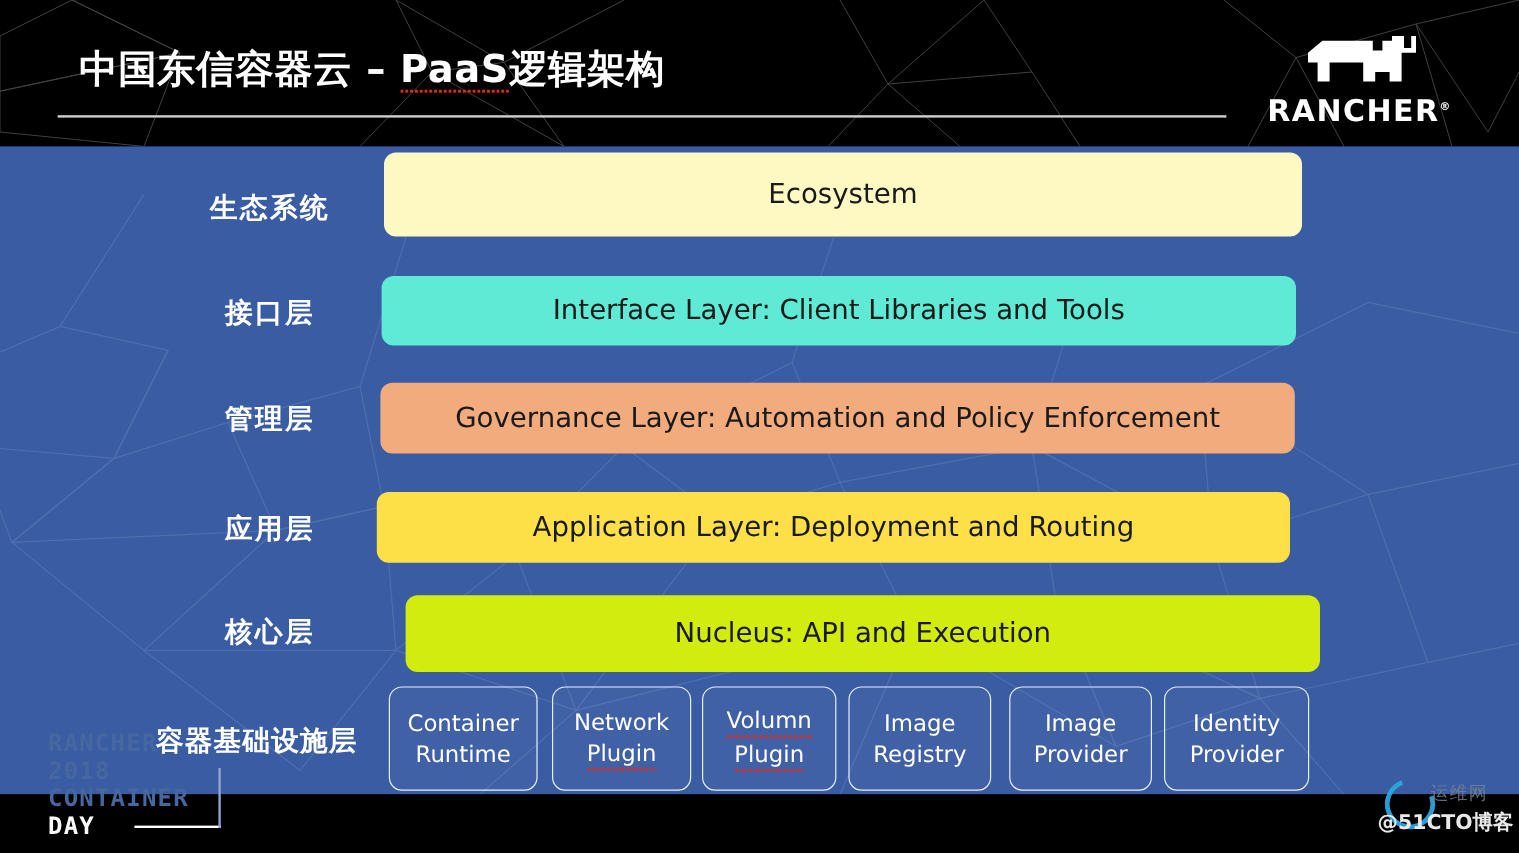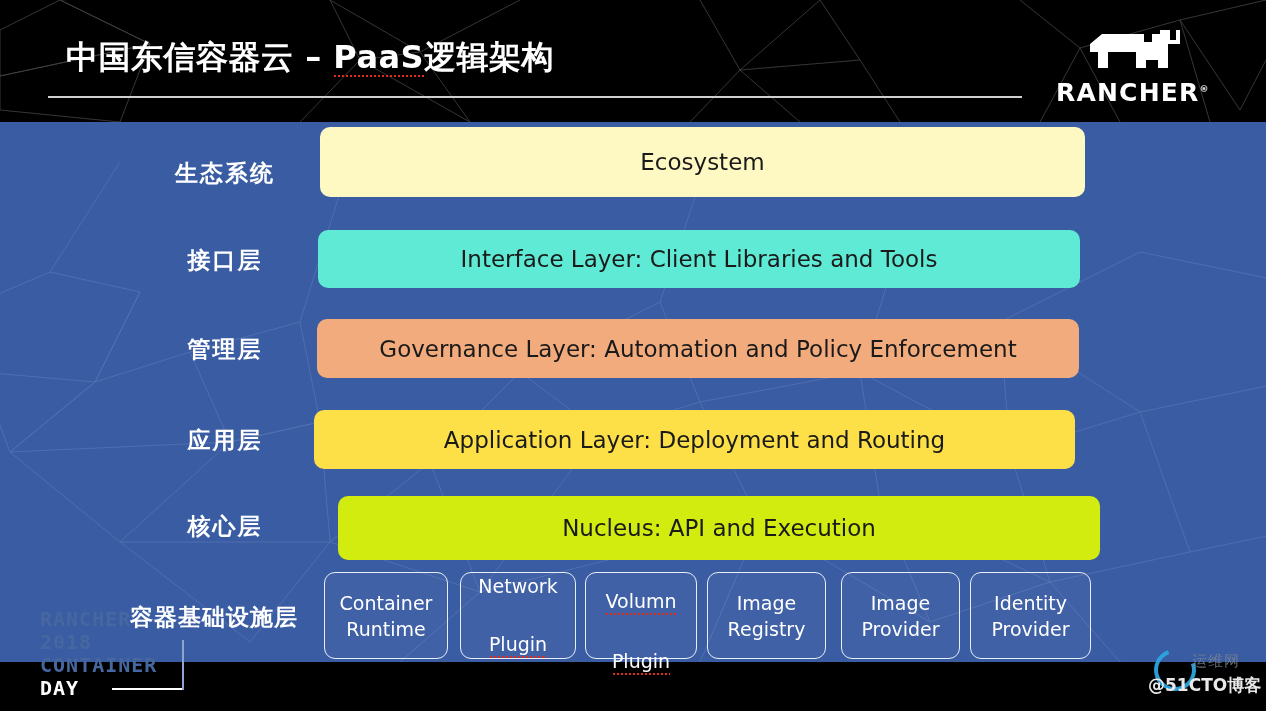--- a/index.html
+++ b/index.html
@@ -38,21 +38,21 @@
   .bar{position:absolute;border-radius:10px;display:flex;align-items:center;justify-content:center;
        color:#1a1a1a;font-size:23px;font-family:"DejaVu Sans","Liberation Sans",sans-serif;white-space:nowrap;}
 
   
   .infra-box{position:absolute;border:1.5px solid #e8eef8;border-radius:11px;background:rgba(255,255,255,0.035);
              display:flex;flex-direction:column;align-items:center;justify-content:center;
              color:#ffffff;font-size:19px;line-height:26px;text-align:center;
              font-family:"DejaVu Sans","Liberation Sans",sans-serif;}
   .infra-box .l2.spell, .infra-box .l1.spell{
              background-image:radial-gradient(circle at 2px 2px, #e02b1d 1.1px, transparent 1.3px);
-             background-size:4px 4px;background-repeat:repeat-x;background-position:0 100%;padding-bottom:2px;margin-top:32px;}
+             background-size:4px 4px;background-repeat:repeat-x;background-position:0 100%;padding-bottom:2px;}
 
   
   .event-wm{position:absolute;left:40px;top:608px;width:200px;height:95px;
             font-family:"DejaVu Sans Mono","Liberation Mono",monospace;font-weight:bold;
             font-size:20px;line-height:23px;letter-spacing:1px;}
   .event-wm .l-rancher{color:#46679f;}
   .event-wm .l-2018{color:#46679f;}
   .event-wm .l-container{color:#46679f;}
   .event-wm .l-day{color:#ffffff;}
   .event-rule{position:absolute;left:112px;top:688px;width:72px;height:2px;background:#ffffff;}

